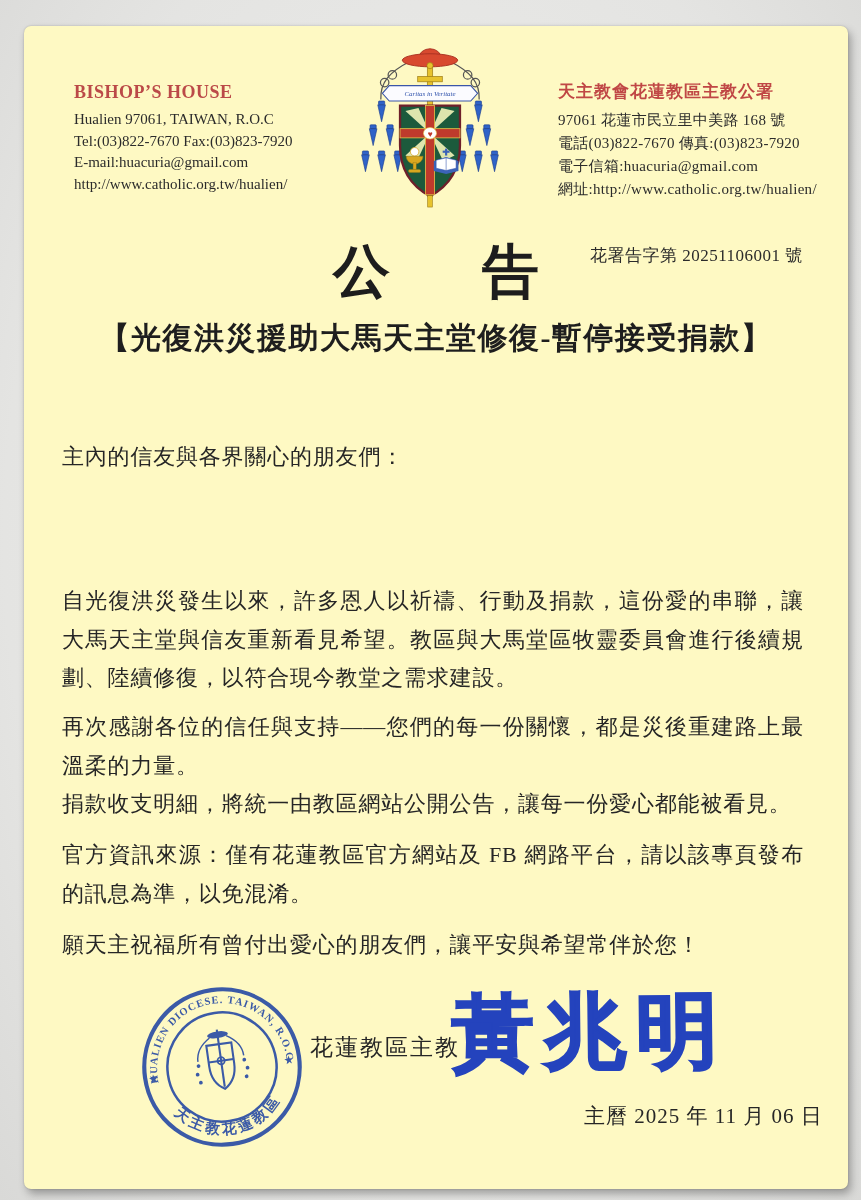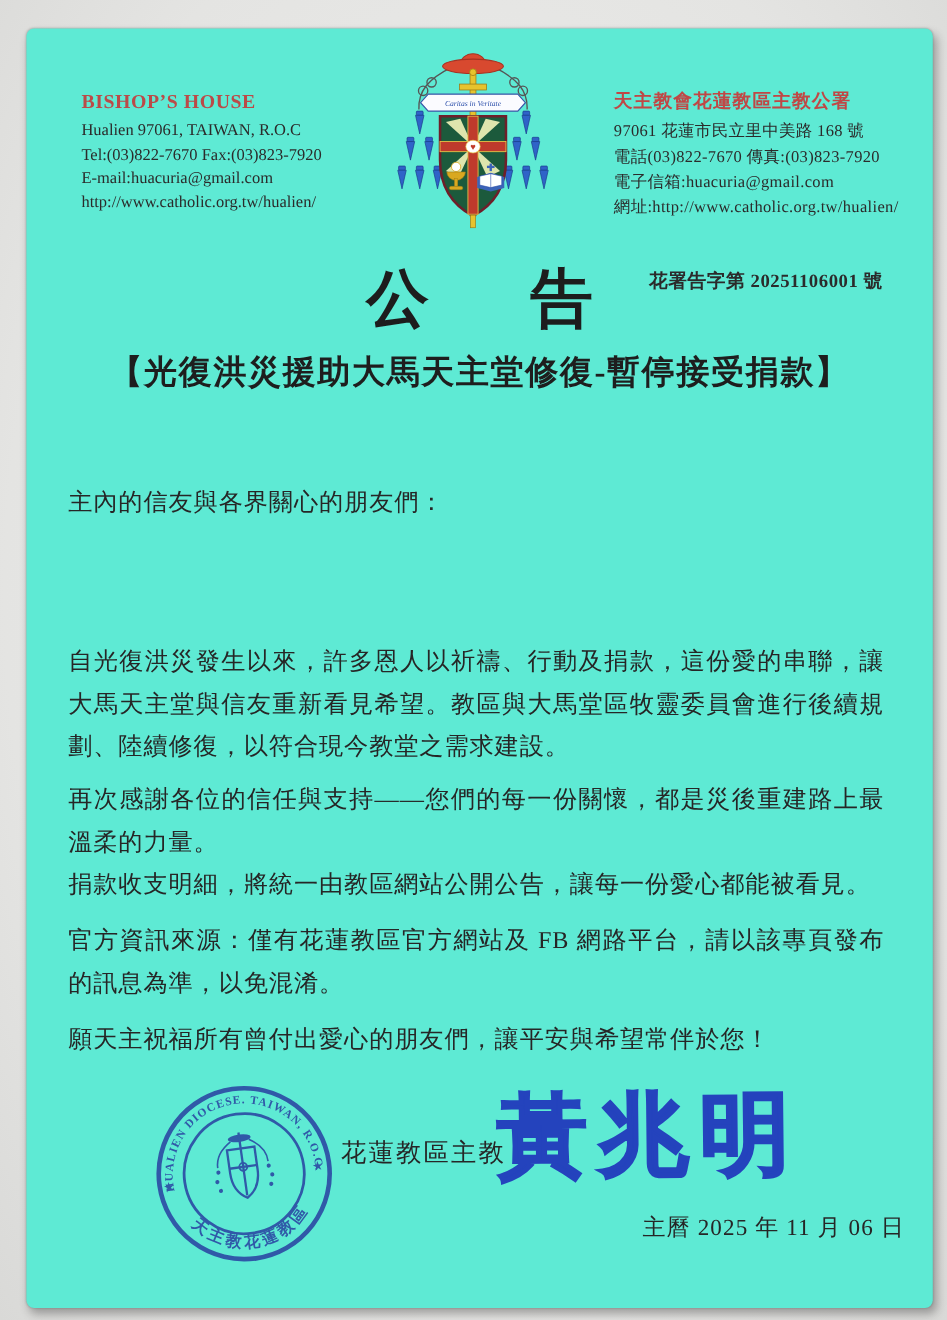--- a/index.html
+++ b/index.html
@@ -5,39 +5,39 @@
   * { margin:0; padding:0; box-sizing:border-box; }
   html,body { width:861px; height:1200px; overflow:hidden; }
   body {
     background:#e6e6e4;
     background:radial-gradient(ellipse at 50% 45%, #efefed 0%, #e4e4e2 70%, #d9d9d7 100%);
     font-family:"Liberation Serif","DejaVu Serif",serif;
     position:relative;
   }
   .paper {
     position:absolute; left:24px; top:26px; right:13px; bottom:11px;
-    background:#5eead4; border-radius:7px;
+    background:#fef9c3; border-radius:7px;
     box-shadow: 3px 5px 9px rgba(0,0,0,.30), 0 0 2px rgba(0,0,0,.22);
   }
   .inner { position:absolute; inset:0; }
 
   
   .hdr-left { position:absolute; left:50px; top:56px; width:260px; }
   .hdr-left .ttl { color:#bb4a48; font-weight:bold; font-size:18px; letter-spacing:.5px; margin-bottom:6px; }
   .hdr-left .ln  { font-size:15px; line-height:21.5px; color:#2b2b2b; }
   .hdr-right { position:absolute; left:534px; top:54px; width:280px; }
   .hdr-right .ttl { color:#c04745; font-weight:bold; font-size:17px; letter-spacing:1px; margin-bottom:6px; }
   .hdr-right .ln  { font-size:15px; line-height:23px; color:#2b2b2b; letter-spacing:.3px; }
   .crest { position:absolute; left:333px; top:12px; width:146px; }
 
   
   .announce { position:absolute; left:0; top:208px; width:100%; text-align:center; }
   .announce .big { display:inline-block; font-size:57px; font-weight:900; color:#1d1d1d; letter-spacing:0; }
   .announce .gap { display:inline-block; width:92px; }
-  .refno { position:absolute; left:566px; top:218px; font-size:17px; color:#2b2b2b; letter-spacing:.5px; white-space:nowrap;font-weight:bold; }
+  .refno { position:absolute; left:566px; top:218px; font-size:17px; color:#2b2b2b; letter-spacing:.5px; white-space:nowrap; }
 
   .headline { position:absolute; left:0; top:292px; width:100%; text-align:center;
               font-size:30px; font-weight:800; color:#1e1e1e; letter-spacing:1.5px; }
 
   
   .bodytext { position:absolute; left:38px; width:742px; font-size:22px; line-height:38.5px;
               color:#262626; text-align:justify; letter-spacing:.8px; }
   .g1 { top:380px;margin-top:32px; } .g2 { top:424px; } .g3 { top:556px; }
   .g4 { top:682px; } .g5 { top:810px; } .g6 { top:900px; }
 

